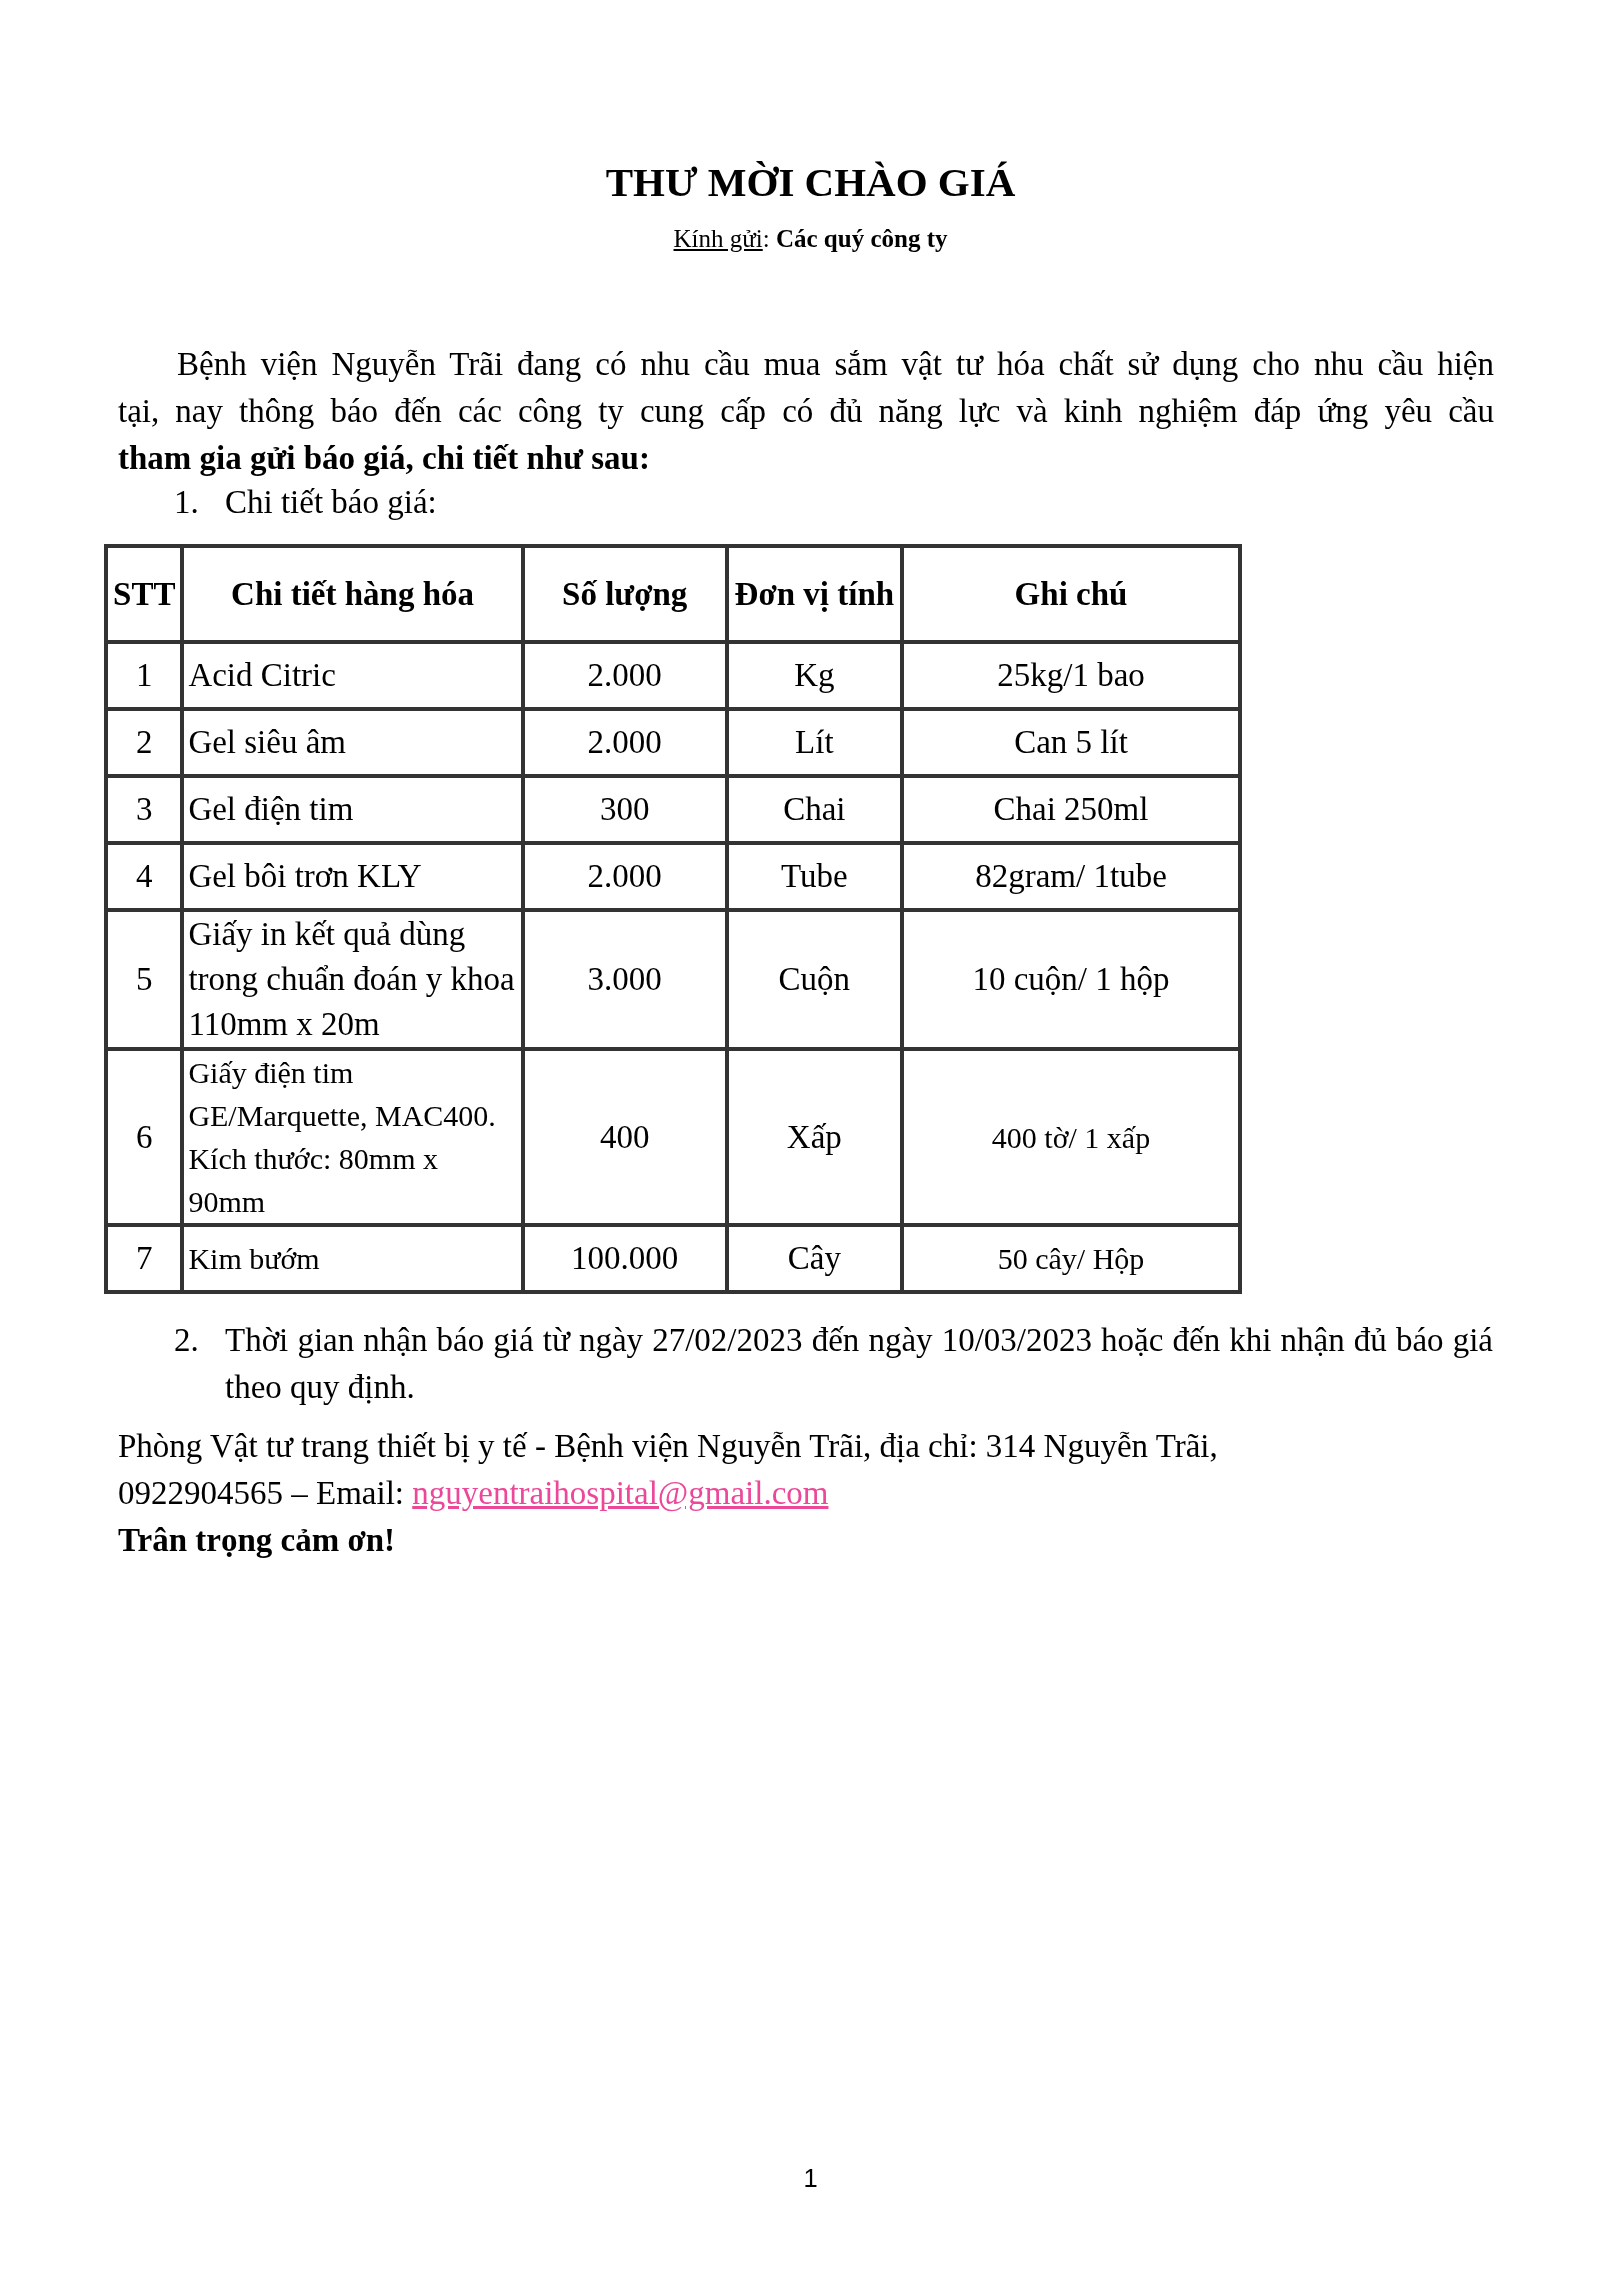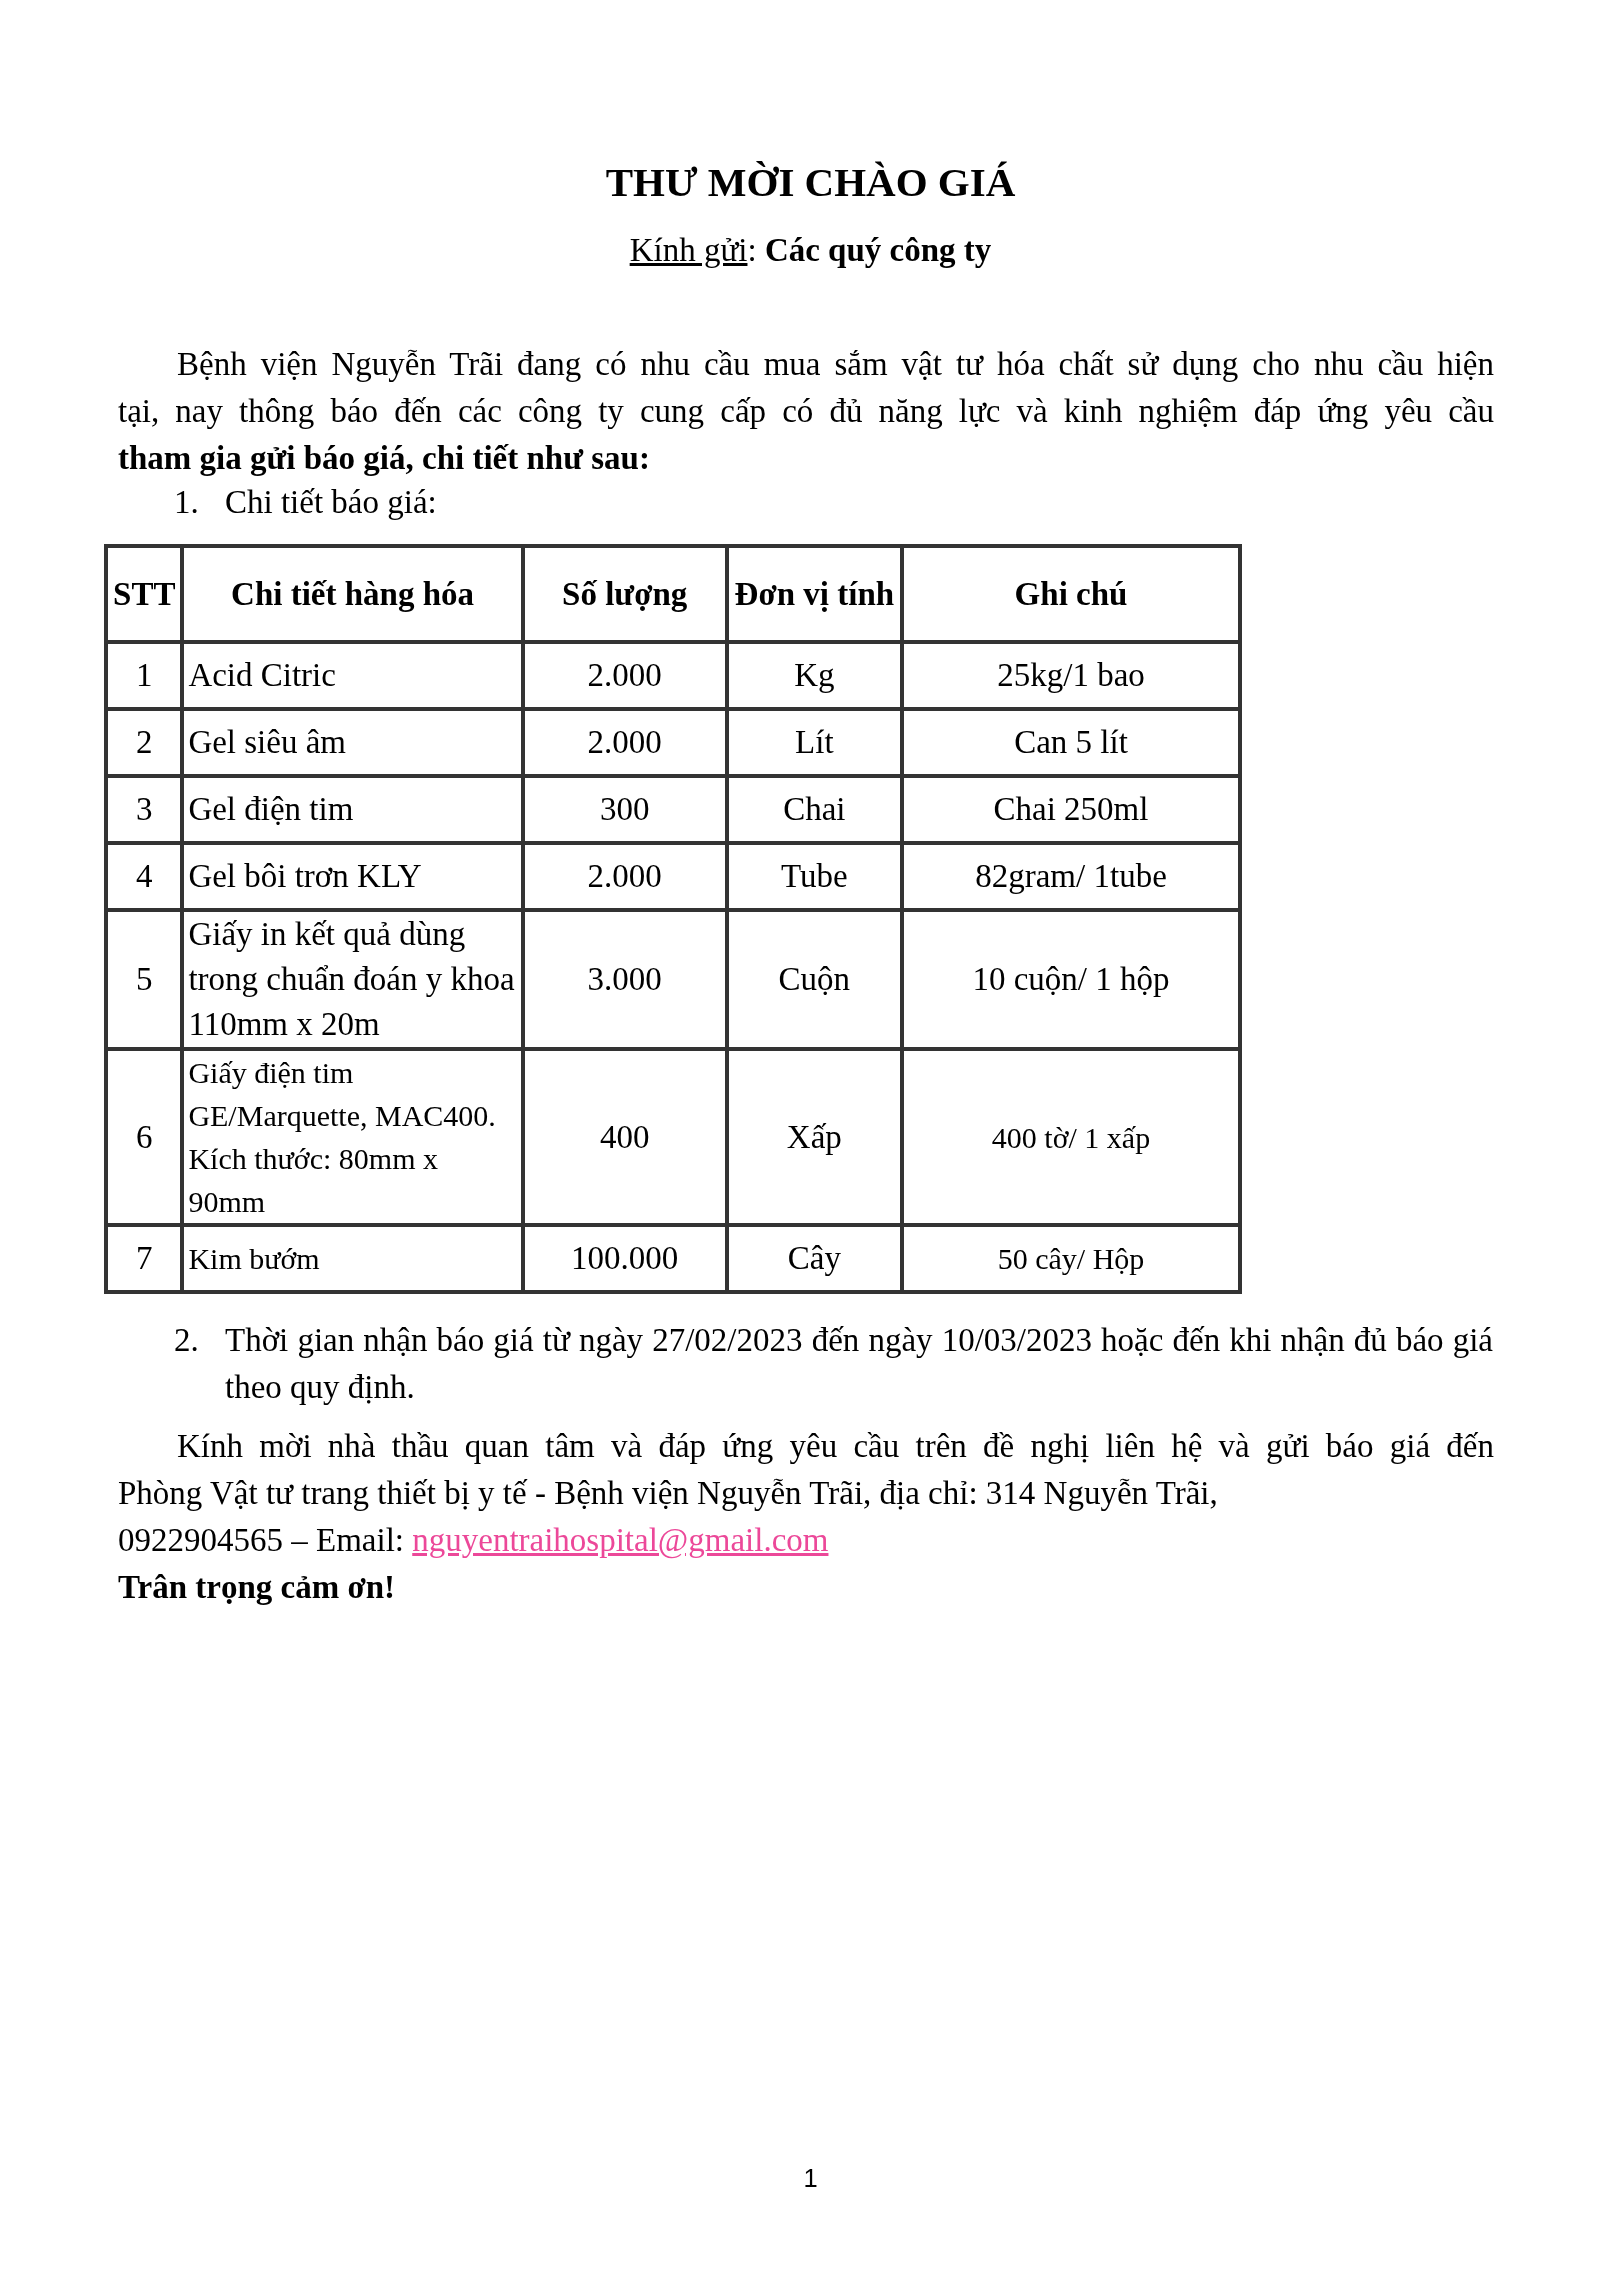--- a/index.html
+++ b/index.html
@@ -8,22 +8,22 @@
     font-family: "Liberation Serif", "DejaVu Serif", serif;
     color: #000000;
   }
   .page { position: absolute; left: 0; top: 0; width: 1621px; height: 2293px; }
 
   .title {
     position: absolute; left: 0; top: 155px; width: 1621px; text-align: center;
     font-size: 41px; font-weight: bold; line-height: 55px;
   }
   .salutation {
-    position: absolute; left: 0; top: 228px; width: 1621px; text-align: center;
-    font-size: 33px; line-height: 45px;
+    position: absolute; left: 0; top: 216px; width: 1621px; text-align: center;
+    font-size: 25px; line-height: 45px;
   }
   .salutation .lbl { text-decoration: underline; }
   .salutation .val { font-weight: bold; }
 
   .para {
     position: absolute; left: 118px; width: 1376px;
     font-size: 33px; line-height: 47px; text-align: justify;
   }
   .intro { top: 341px; text-indent: 59px; }
   .intro-line { display: block; }
@@ -155,21 +155,20 @@
       </tr>
     </tbody>
   </table>
 
   <div class="list-item item2">
     <span class="num">2.</span>
     <span class="txt">Thời gian nhận báo giá từ ngày 27/02/2023 đến ngày 10/03/2023 hoặc đến khi nhận đủ báo giá theo quy định.</span>
   </div>
 
   <div class="para closing">
-    <span class="line indent justify-last">Kính mời nhà thầu quan tâm và đáp ứng yêu cầu trên đề nghị liên hệ và gửi báo giá đến</span>
     <span class="line">Phòng Vật tư trang thiết bị y tế - Bệnh viện Nguyễn Trãi, địa chỉ: 314 Nguyễn Trãi,</span>
     <span class="line"><span>0922904565 – Email: </span><a class="email-link">nguyentraihospital@gmail.com</a></span>
     <span class="line thanks">Trân trọng cảm ơn!</span>
   </div>
 
   <div class="page-num">1</div>
 </div>
 
 
 </body></html>

